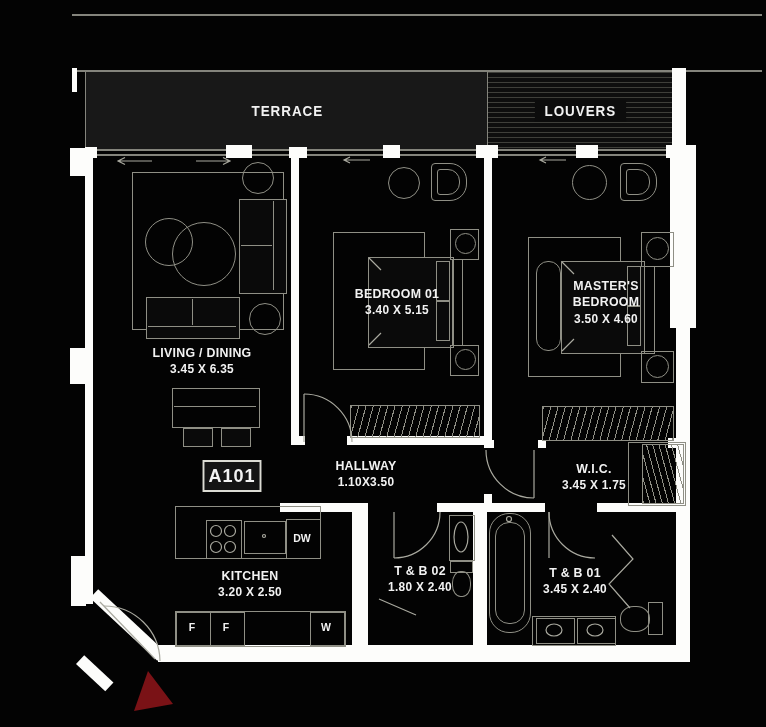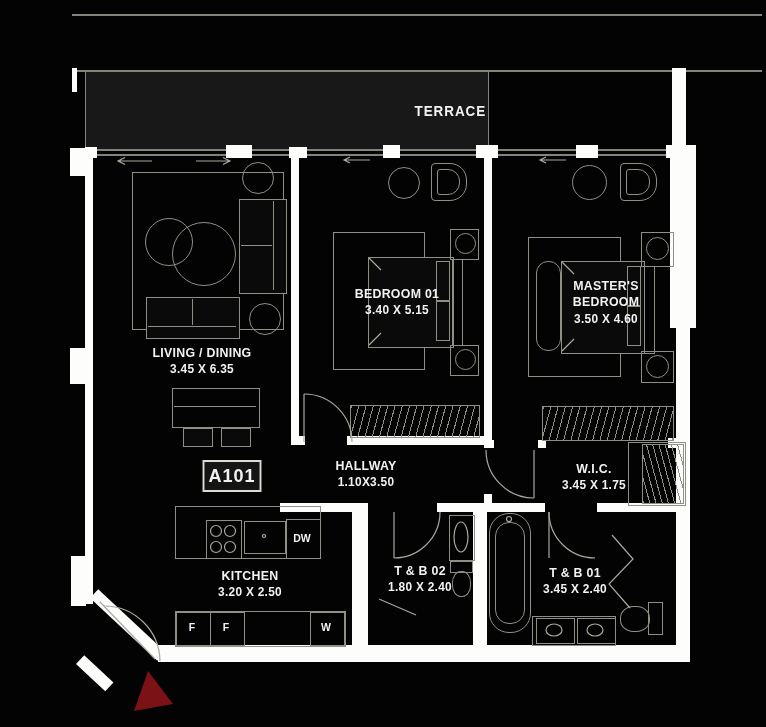--- a/index.html
+++ b/index.html
@@ -10,21 +10,21 @@
   #plan{position:relative;width:766px;height:727px;background:var(--background);overflow:hidden;
         font-family:"Liberation Sans", sans-serif;}
   .wall{position:absolute;background:var(--wall);}
   .line{position:absolute;background:var(--line);}
   .edge{position:absolute;background:var(--edge);}
   .box{position:absolute;border:1px solid var(--line);}
   .fbox{position:absolute;border:1px solid var(--line);background:var(--floor);}
   .circle{border-radius:50%;}
   .glass{position:absolute;border-top:2px solid var(--edge);border-bottom:2px solid var(--edge);}
   .panel{position:absolute;background:var(--panel);border:1px solid var(--edge);
-         display:flex;align-items:center;justify-content:flex-end;}
+         display:flex;align-items:center;justify-content:center;}
   .panel.louv{background:repeating-linear-gradient(to bottom,#3f3f3a 0 1px,#0e0e0e 1px 5px);}
   .bandlabel{color:var(--text);font-weight:700;font-size:14px;letter-spacing:1px;transform:scaleX(.96);}
   .bandlabel.dark{background:#0c0c0c;padding:3px 10px;}
   .label{position:absolute;color:var(--text);font-weight:700;text-align:center;
          transform:scaleX(.95);letter-spacing:.3px;}
   .label .nm{font-size:13px;line-height:1.25;}
   .label .dm{font-size:12.5px;line-height:1.35;}
   .app{position:absolute;color:var(--text);font-weight:700;font-size:10.5px;text-align:center;width:22px;}
   .hatch{position:absolute;border:1px solid var(--line);background:
          repeating-linear-gradient(105deg,var(--line) 0 1px,transparent 1px 7px);}
@@ -40,20 +40,23 @@
 
 <div id="plan">
 
   <div class="edge" style="left:72px;top:14px;width:690px;height:2px"></div>
   <div class="edge" style="left:72px;top:70px;width:690px;height:2px"></div>
   <div class="wall" style="left:72px;top:68px;width:5px;height:24px"></div>
 
   <div class="panel" style="left:85px;top:71px;width:402px;height:77px">
     <span class="bandlabel">TERRACE</span>
   </div>
+  <div class="panel louv" style="left:487px;top:71px;width:185px;height:77px">
+    <span class="bandlabel dark">LOUVERS</span>
+  </div>
   <div class="wall" style="left:672px;top:68px;width:14px;height:80px"></div>
 
   <div class="glass" style="left:93px;top:149px;width:579px;height:3px"></div>
   <div class="wall" style="left:85px;top:147px;width:12px;height:11px"></div>
   <div class="wall" style="left:226px;top:145px;width:26px;height:13px"></div>
   <div class="wall" style="left:289px;top:147px;width:18px;height:11px"></div>
   <div class="wall" style="left:383px;top:145px;width:17px;height:13px"></div>
   <div class="wall" style="left:476px;top:145px;width:22px;height:13px"></div>
   <div class="wall" style="left:576px;top:145px;width:22px;height:13px"></div>
   <div class="wall" style="left:666px;top:145px;width:30px;height:13px"></div>

